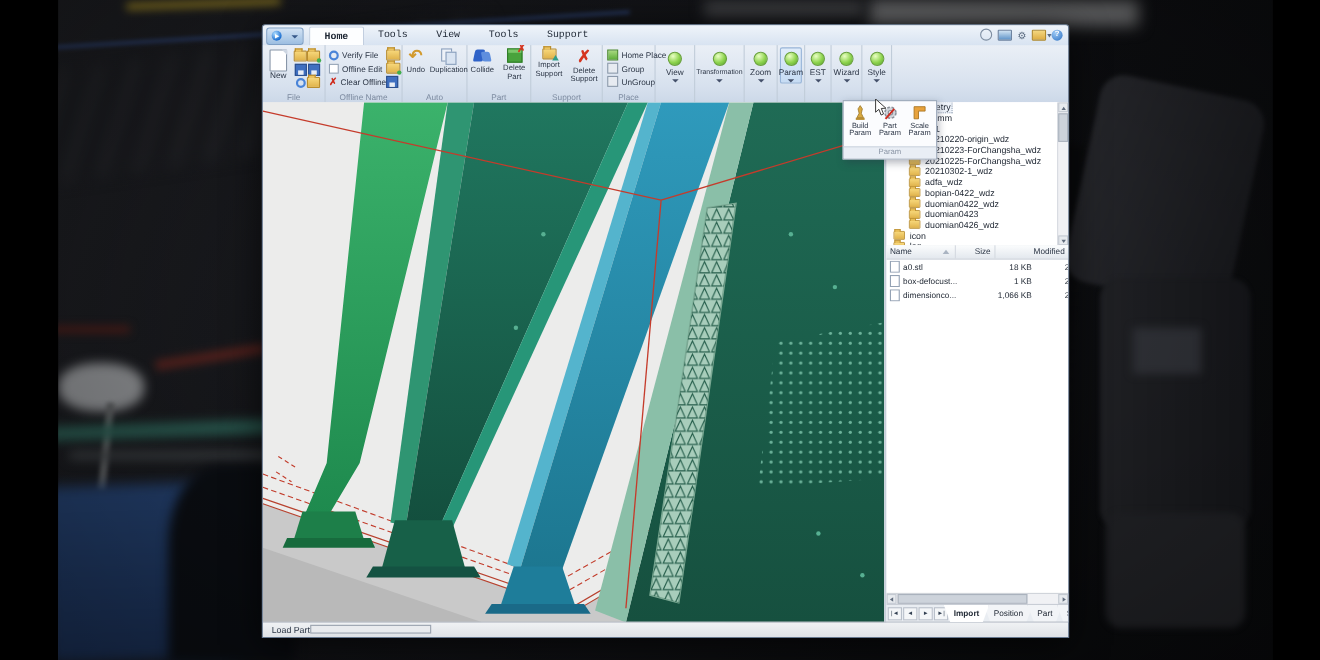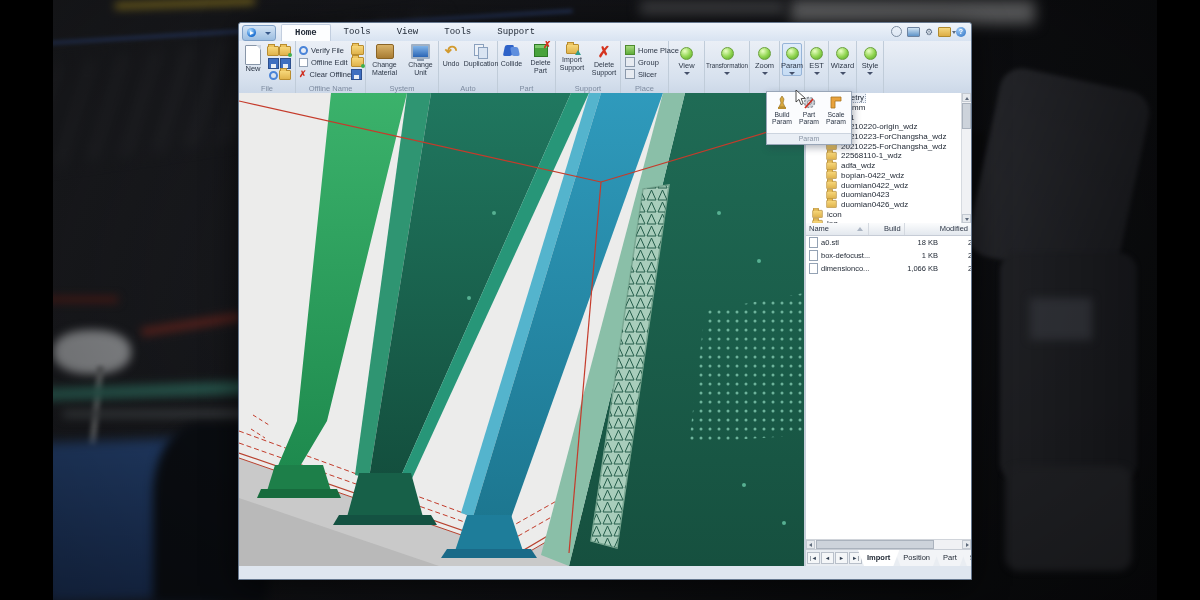--- a/index.html
+++ b/index.html
@@ -249,33 +249,20 @@
           </div>
           <div class="off-mini">
             <span class="ic-folder"></span>
             <span class="ic-folder ic-folder-g"></span>
             <span class="ic-disk"></span>
           </div>
         </div>
         <div class="rg-cap">Offline Name</div>
       </div>
 
-      <div class="rg" style="width:73px">
-        <div class="rg-body" style="justify-content:center;gap:2px">
-          <div class="bigbtn" style="width:35px">
-            <span class="ic-matbox"></span>
-            <span class="lbl">Change Material</span>
-          </div>
-          <div class="bigbtn" style="width:33px">
-            <span class="ic-monitor"></span>
-            <span class="lbl">Change Unit</span>
-          </div>
-        </div>
-        <div class="rg-cap">System</div>
-      </div>
 
       <div class="rg" style="width:59px">
         <div class="rg-body" style="justify-content:center;gap:4px">
           <div class="bigbtn" style="width:22px">
             <span class="ic-undo">↶</span>
             <span class="lbl nowrap">Undo</span>
           </div>
           <div class="bigbtn" style="width:30px">
             <span class="ic-copy"></span>
             <span class="lbl nowrap">Duplication</span>
@@ -320,21 +307,21 @@
             <div class="off-row">
               <span class="pl-ico green"></span>
               <span>Home Place</span>
             </div>
             <div class="off-row">
               <span class="pl-ico"></span>
               <span>Group</span>
             </div>
             <div class="off-row">
               <span class="pl-ico"></span>
-              <span>Slicer</span>
+              <span>UnGroup</span>
             </div>
           </div>
         </div>
         <div class="rg-cap">Place</div>
       </div>
 
       <div class="rg" style="width:36px">
         <div class="ddbtn">
           <span class="orb"></span>
           <span>View</span>
@@ -490,21 +477,21 @@
         <div class="trow ind2">
             <span class="ic-folder"></span>
             <span>20210223-ForChangsha_wdz</span>
           </div>
         <div class="trow ind2">
             <span class="ic-folder"></span>
             <span>20210225-ForChangsha_wdz</span>
           </div>
         <div class="trow ind2">
             <span class="ic-folder"></span>
-            <span>22568110-1_wdz</span>
+            <span>20210302-1_wdz</span>
           </div>
         <div class="trow ind2">
             <span class="ic-folder"></span>
             <span>adfa_wdz</span>
           </div>
         <div class="trow ind2">
             <span class="ic-folder"></span>
             <span>bopian-0422_wdz</span>
           </div>
         <div class="trow ind2">
@@ -534,21 +521,21 @@
           <span class="thumb"></span>
           <span class="btn dn">
               <span class="tri-dn"></span>
             </span>
         </div>
       </div>
 
       <div class="flist">
         <div class="fhead">
           <span class="fh name"><span>Name</span><span class="sort"></span></span>
-          <span class="fh size">Build</span>
+          <span class="fh size">Size</span>
           <span class="fh mod">Modified</span>
         </div>
         <div class="frow">
           <span class="fc name">
               <span class="ic-page-s"></span>
               <span>a0.stl</span>
             </span>
           <span class="fc size">18 KB</span>
           <span class="fc mod">2021/3/24 18:3...</span>
         </div>
@@ -587,20 +574,26 @@
           <span>►</span>
           <span>►|</span>
         </span>
         <span class="ptab active">Import</span>
         <span class="ptab">Position</span>
         <span class="ptab">Part Info</span>
         <span class="ptab">S</span>
       </div>
     </div>
 
+    <div class="status">
+      <span class="lbl">Load Part</span>
+      <span class="ptrack">
+        <span class="pfill" style="width:79%"></span>
+      </span>
+    </div>
 
     <div class="popup">
       <div class="popup-items">
         <div class="popup-item">
           <svg width="14" height="15" viewBox="0 0 14 15">
             <path d="M7,1 L9,4 L8,8 L10,12 L4,12 L6,8 L5,4 Z" fill="#d9a940" stroke="#9a762a" stroke-width=".7"></path>
             <rect x="3" y="12" width="8" height="2" fill="#b98d2f"></rect>
           </svg>
           <span>Build Param</span>
         </div>

